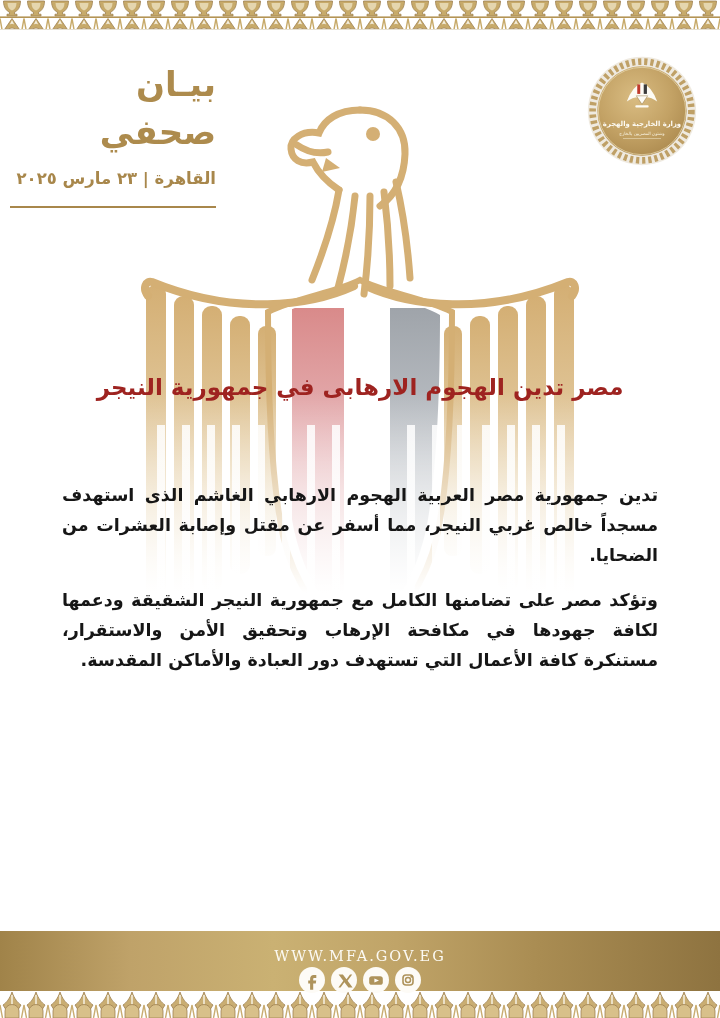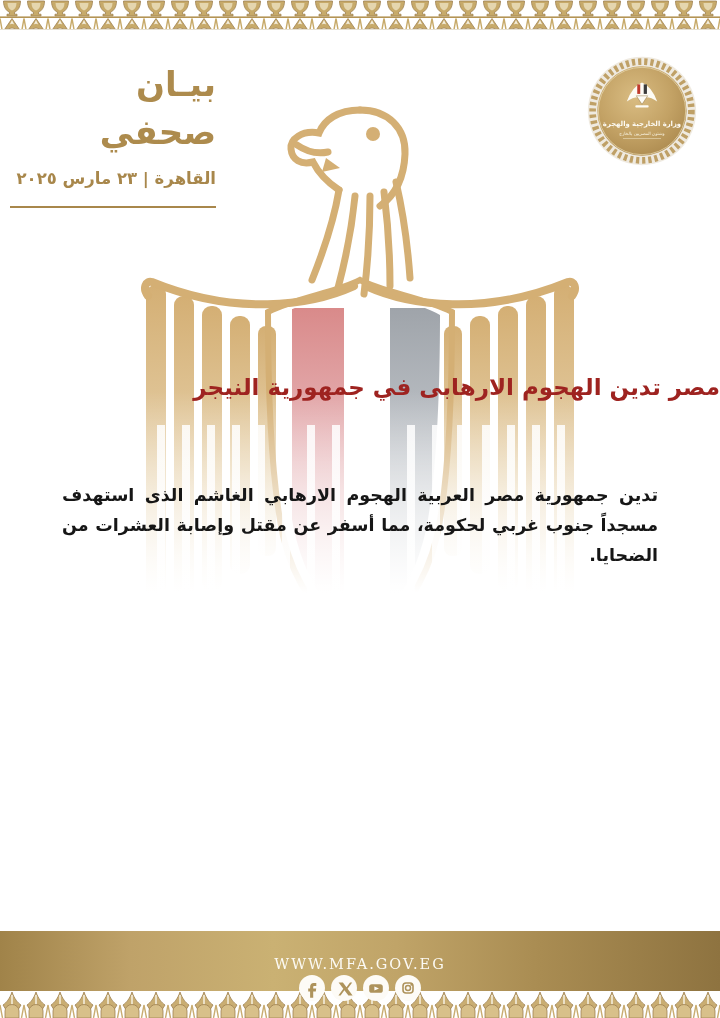--- a/index.html
+++ b/index.html
@@ -44,38 +44,38 @@
   .wm-fade {
     position:absolute; inset:0;
     background:linear-gradient(180deg,
       rgba(255,255,255,0) 0%, rgba(255,255,255,0) 52%,
       rgba(255,255,255,0.55) 70%, #ffffff 88%, #ffffff 100%);
     pointer-events:none;
   }
   
   .headline {
     position:absolute; left:0; top:374px; width:720px; z-index:3;
-    direction:rtl;
+    text-align:center; direction:rtl;
     font-size:23px; font-weight:bold; color:#9E2320;
   }
   .body-text {
     position:absolute; left:62px; top:480px; width:596px; z-index:3;
     direction:rtl; text-align:justify; text-align-last:right;
     font-size:17.5px; font-weight:bold; color:#161616; line-height:30px;
   }
   .body-text p { margin-bottom:15px; }
   
   .footer-band {
     position:absolute; left:0; top:931px; width:720px; height:60px; z-index:3;
     background:linear-gradient(90deg,#a08349 0%,#bfa269 18%,#cab173 38%,
       #c0a468 55%,#a98c52 75%,#8e7340 100%);
     text-align:center;
   }
   .website {
-    padding-top:25px; font-family:"DejaVu Serif", serif;
+    padding-top:17px; font-family:"DejaVu Serif", serif;
     font-size:14.5px; letter-spacing:2px; color:#FCFAF4; font-weight:normal;
   }
   .social-row { margin-top:3px; display:flex; justify-content:center; gap:6px; }
   .social-row svg { display:block; cursor:pointer; }
 </style>
 </head>
 <body>
 
 <div class="page">
 
@@ -191,21 +191,22 @@
                C312,300 308,384 297,436 C282,500 242,534 220,550
                C198,534 158,500 143,436 C132,384 128,300 128,212 Z" fill="none" stroke="#D4AF74" stroke-width="6"></path>
     </svg>
     <div class="wm-slats"></div>
     <div class="wm-fade"></div>
   </div>
 
   <div class="headline">مصر تدين الهجوم الارهابى في جمهورية النيجر</div>
 
   <div class="body-text">
-    <p>تدين جمهورية مصر العربية الهجوم الارهابي الغاشم الذى استهدف مسجداً جنوب غربي لحكومة، مما أسفر عن مقتل وإصابة العشرات من الضحايا.</p>
+    <p>تدين جمهورية مصر العربية الهجوم الارهابي الغاشم الذى استهدف مسجداً خالص غربي النيجر، مما أسفر عن مقتل وإصابة العشرات من الضحايا.</p>
+    <p>وتؤكد مصر على تضامنها الكامل مع جمهورية النيجر الشقيقة ودعمها لكافة جهودها في مكافحة الإرهاب وتحقيق الأمن والاستقرار، مستنكرة كافة الأعمال التي تستهدف دور العبادة والأماكن المقدسة.</p>
   </div>
 
   <div class="footer-band">
     <div class="website">WWW.MFA.GOV.EG</div>
     <div class="social-row">
       <svg width="26" height="26" viewBox="0 0 26 26">
         <circle cx="13" cy="13" r="13" fill="#FDFBF6"></circle>
         <path d="M14.6,8.1 h2.7 v2.9 h-2.1 c-.7,0 -1,.4 -1,1.1 v1.5 h3 l-.4,2.9 h-2.6 v6.3 h-3.1 v-6.3 H9.2 v-2.9 h1.9 v-1.8 C11.1,9.5 12.5,8.1 14.6,8.1 z" fill="#AE935B"></path>
       </svg>
       <svg width="26" height="26" viewBox="0 0 26 26">

